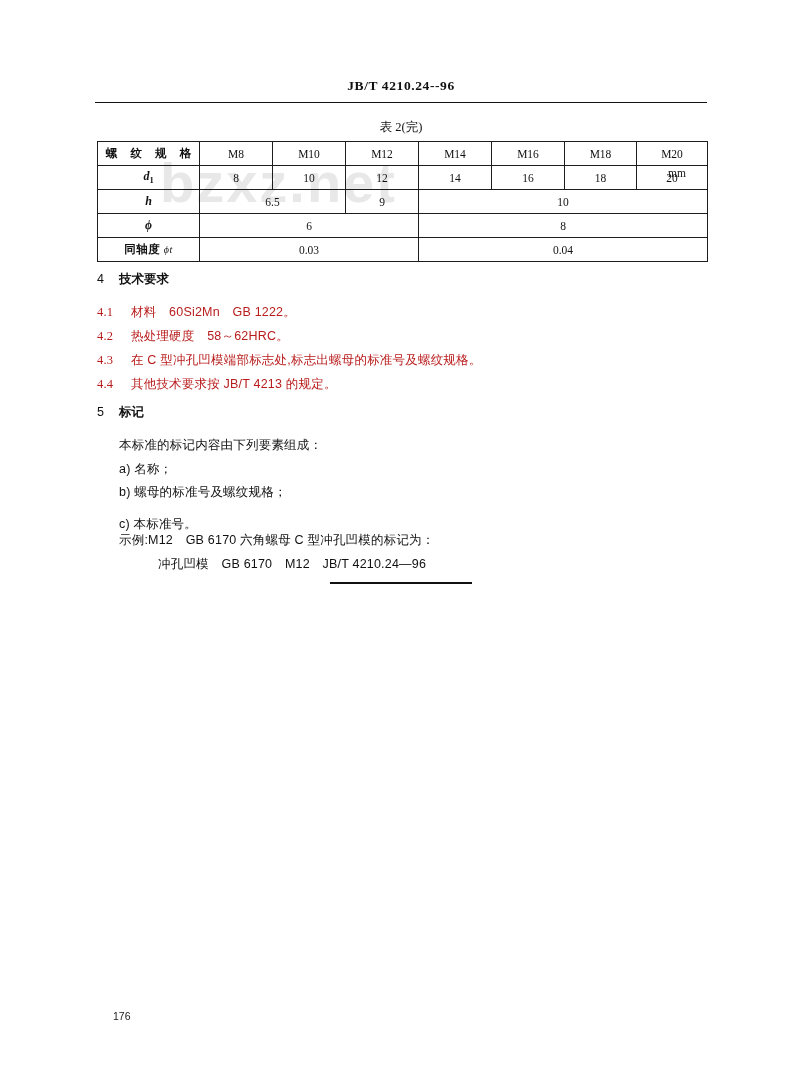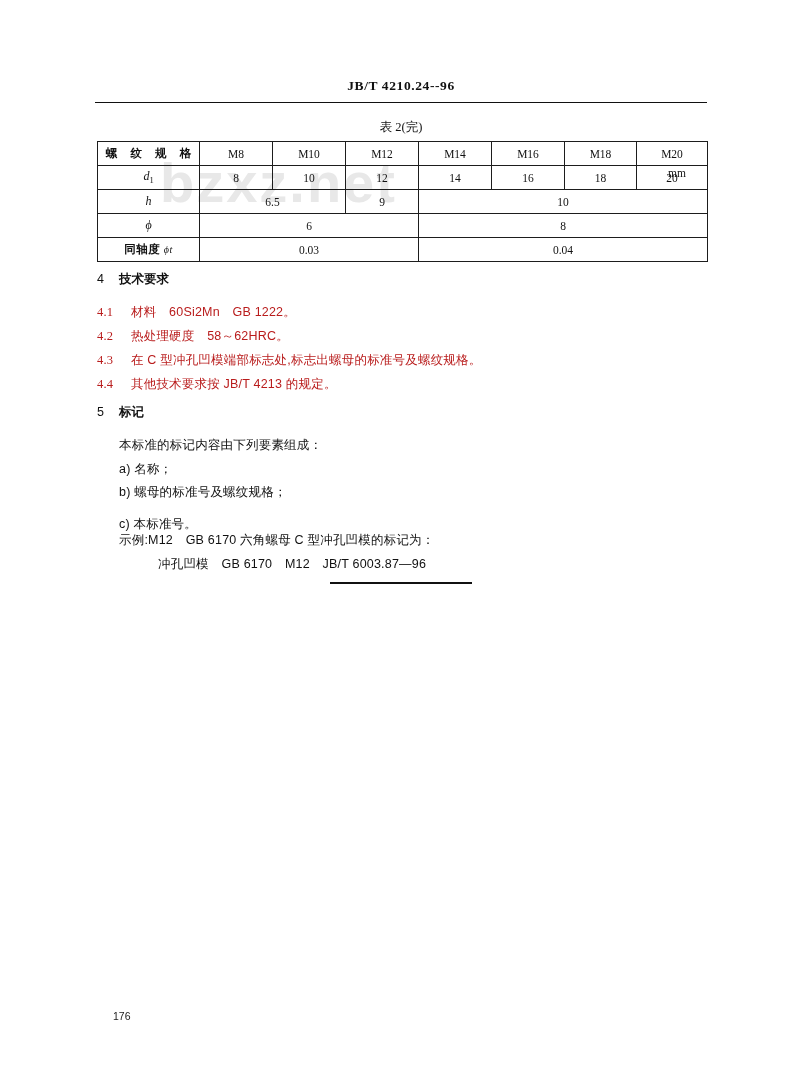--- a/index.html
+++ b/index.html
@@ -112,21 +112,21 @@
     letter-spacing: 5px;
     text-indent: 5px;
     color: #111;
   }
   table.spec td.rowhead-sym {
     font-family: "Liberation Serif", serif;
     font-style: italic;
     font-size: 12px;
     letter-spacing: 0;
     text-indent: 0;
-    font-weight: normal;
+    font-weight: bold;
   }
   table.spec td.rowhead-mix {
     font-family: "Liberation Sans", "DejaVu Sans", sans-serif;
     font-size: 11.5px;
     font-weight: bold;
     letter-spacing: 0.5px;
     text-indent: 0;
   }
   table.spec td.rowhead-mix i {
     font-family: "Liberation Serif", serif;
@@ -279,19 +279,19 @@
 
   <div class="clause-h" style="left:97px; top:404px;">
     <span class="num">5</span><span>标记</span>
   </div>
 
   <div class="para" style="left:119px; top:437px;">本标准的标记内容由下列要素组成：</div>
   <div class="para" style="left:119px; top:461px;">a) 名称；</div>
   <div class="para" style="left:119px; top:484px;">b) 螺母的标准号及螺纹规格；</div>
   <div class="para" style="left:119px; top:516px;">c) 本标准号。</div>
   <div class="para" style="left:119px; top:532px;">示例:M12　GB 6170 六角螺母 C 型冲孔凹模的标记为：</div>
-  <div class="para" style="left:158px; top:556px;">冲孔凹模　GB 6170　M12　JB/T 6003.87—96</div>
+  <div class="para" style="left:158px; top:556px;">冲孔凹模　GB 6170　M12　JB/T 4210.24—96</div>
 
   <div class="end-rule"></div>
 
   <div class="page-number">176</div>
 
 </div>
 
 </body></html>

